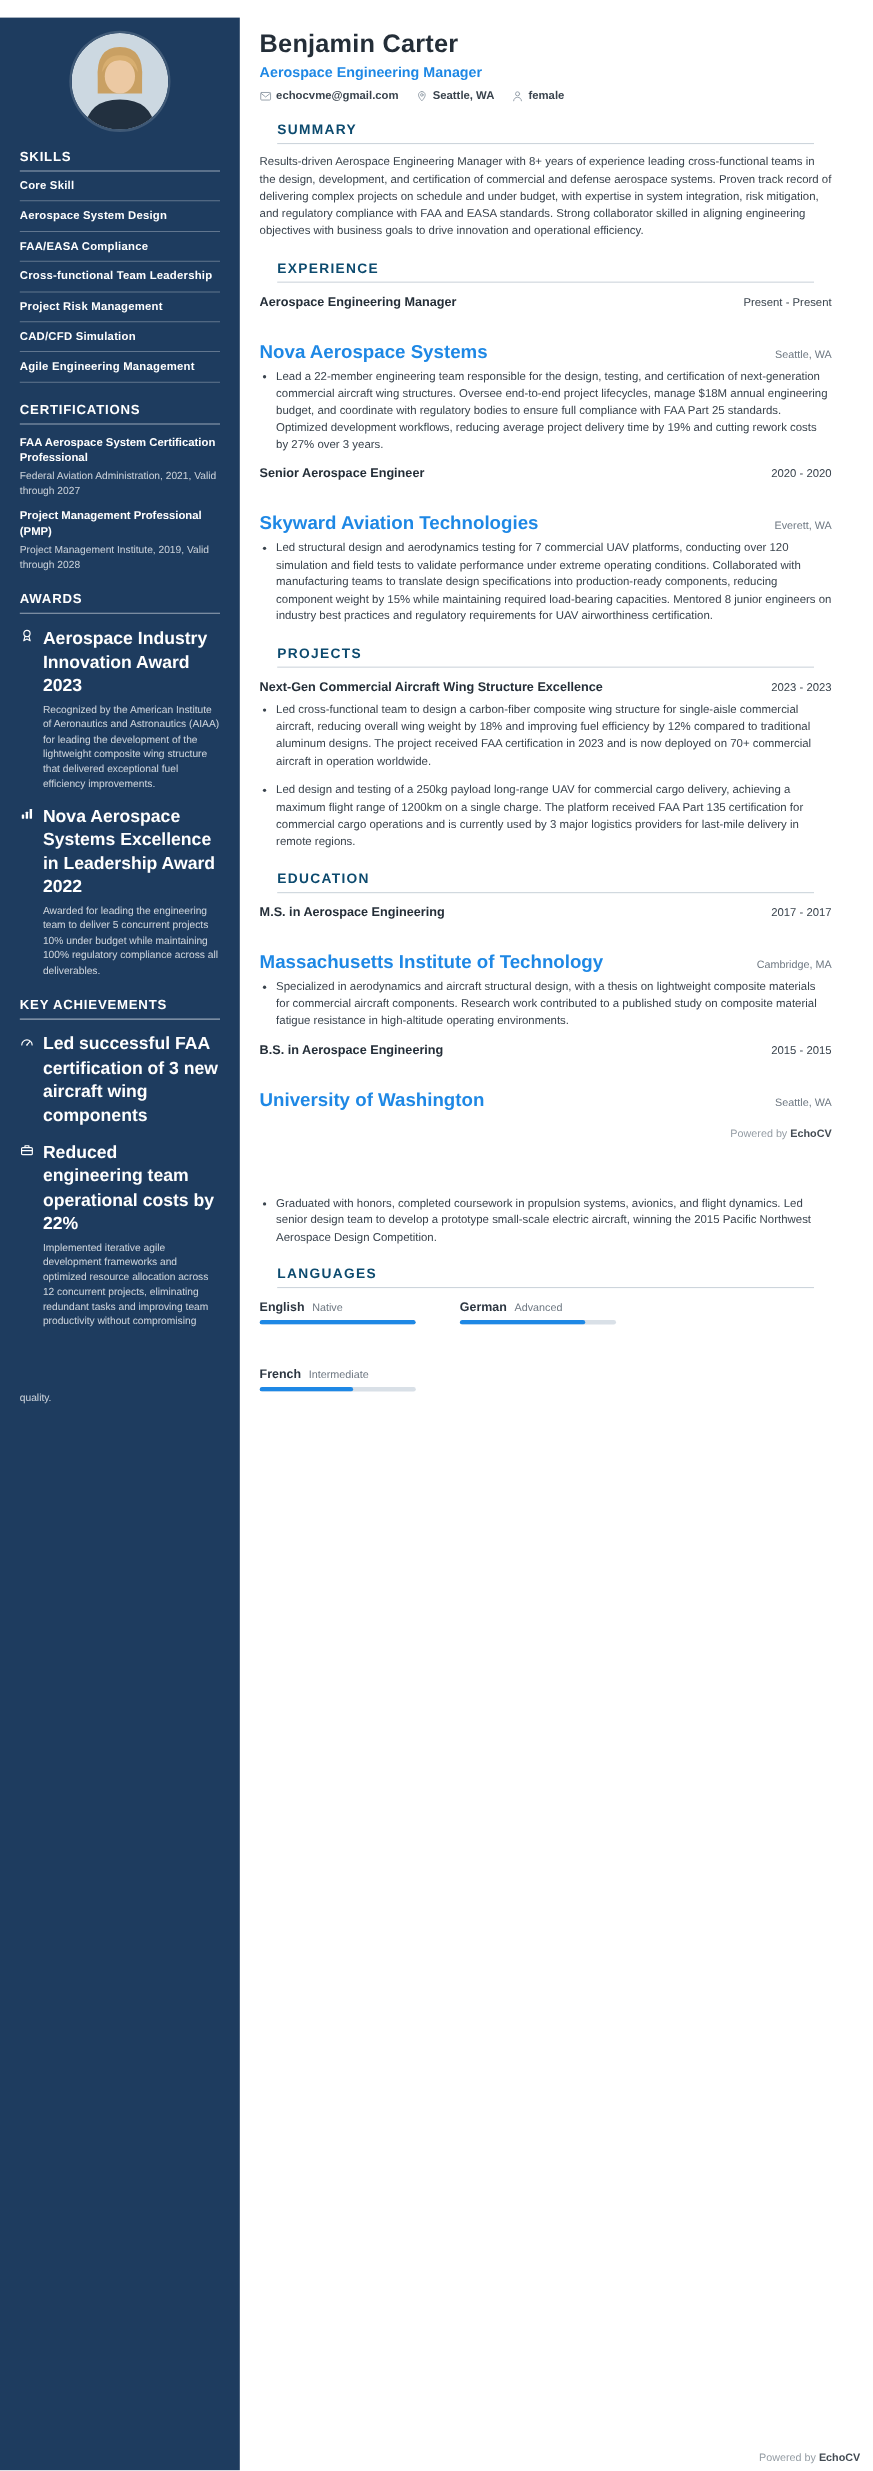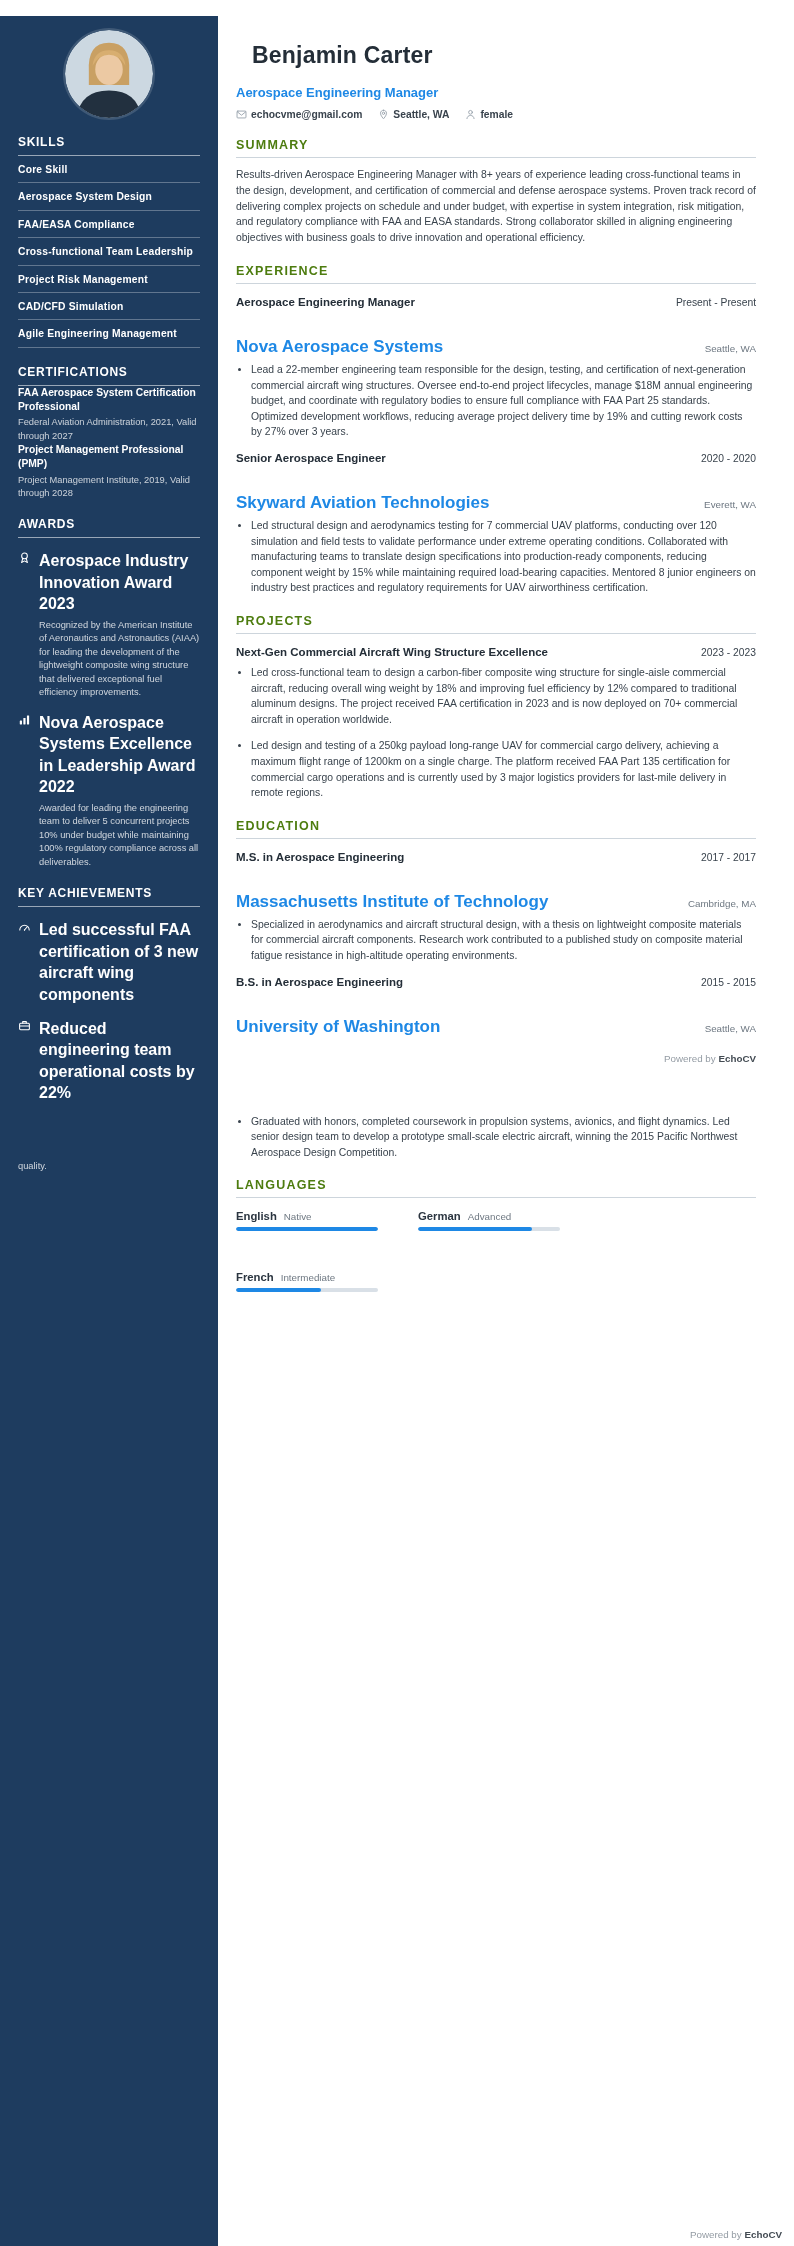--- a/index.html
+++ b/index.html
@@ -6,40 +6,40 @@
   body { font-family: "Liberation Sans", "DejaVu Sans", sans-serif; -webkit-font-smoothing: antialiased; }
   .page { position: relative; width: 794px; height: 2246px; margin: 0 auto; background: #ffffff; overflow: hidden; }
 
   
   .sidebar { position: absolute; left: 0; top: 16px; bottom: 0; width: 218px; background: #1e3c5f; color: #ffffff; padding: 12px 18px 20px; box-sizing: border-box; }
   .photo-wrap { width: 88px; height: 88px; border-radius: 50%; overflow: hidden; margin: 2px auto 0; box-shadow: 0 0 0 2px rgba(255,255,255,.15); }
   .photo-wrap svg { display: block; width: 100%; height: 100%; }
   .sb-section { margin-top: 17px; }
   .sb-title { margin: 0; font-size: 12px; font-weight: 700; letter-spacing: .7px; color: #ffffff; padding-bottom: 6px; border-bottom: 1px solid rgba(255,255,255,.55); }
   .skill { font-size: 10.3px; font-weight: 700; letter-spacing: .2px; line-height: 1.3; padding: 7px 0 6px; border-bottom: 1px solid rgba(255,255,255,.3); }
-  .cert { }
+  .cert { margin-top: 10px; }
   .cert-name { font-size: 10.3px; font-weight: 700; line-height: 1.35; }
   .cert-detail { margin-top: 3px; font-size: 9.3px; line-height: 1.42; color: rgba(255,255,255,.76); }
   .sb-card { display: flex; gap: 7px; margin-top: 12px; }
   .sb-ic { flex: none; width: 14px; color: #ffffff; padding-top: 1px; }
   .sb-ic svg { width: 13px; height: 13px; display: block; }
   .sb-card-title { font-size: 16px; font-weight: 700; line-height: 1.35; }
   .sb-card-desc { margin-top: 4px; font-size: 9.3px; line-height: 1.45; color: rgba(255,255,255,.78); }
   .sb-overflow { margin-top: 56px; font-size: 9.3px; line-height: 1.45; color: rgba(255,255,255,.78); }
 
   
   .main { margin-left: 218px; padding: 26px 38px 0 18px; color: #39434d; }
-  .name { margin: 16px; font-size: 23px; font-weight: 700; letter-spacing: .2px; color: #242e38; }
+  .name { margin: 0; font-size: 23px; font-weight: 700; letter-spacing: .2px; color: #242e38; }
   .headline { margin-top: 5px; font-size: 13px; font-weight: 700; color: #1e88e5; }
   .contact { display: flex; align-items: center; gap: 16px; margin-top: 9px; font-size: 10.3px; font-weight: 700; color: #39434d; }
   .contact-item { display: inline-flex; align-items: center; }
   .c-ic { display: inline-flex; color: #97a1ab; margin-right: 4px; }
   .c-ic svg { width: 11px; height: 11px; display: block; }
 
-  .m-section-h { margin: 18px 0 0; font-size: 12.5px; font-weight: 700; letter-spacing: 1.2px; color: #4d7c0f; padding-bottom: 5px; border-bottom: 1px solid #cdd5dc; }
+  .m-section-h { margin: 18px 16px 0; font-size: 12.5px; font-weight: 700; letter-spacing: 1.2px; color: #0c4a6e; padding-bottom: 5px; border-bottom: 1px solid #cdd5dc; }
   .summary-text { margin-top: 9px; font-size: 10.4px; line-height: 1.52; }
 
   .entry { margin-top: 11px; }
   .row1 { display: flex; justify-content: space-between; align-items: center; gap: 10px; }
   .role { font-size: 11.5px; font-weight: 700; color: #242e38; line-height: 1.3; }
   .proj-name { max-width: 420px; }
   .dates { font-size: 10.3px; color: #39434d; white-space: nowrap; }
   .row2 { display: flex; justify-content: space-between; align-items: baseline; margin-top: 3px; }
   .company { font-size: 17px; font-weight: 700; color: #1e88e5; text-decoration: none; margin-top: 24px; }
   .loc { font-size: 9.8px; color: #6e7882; white-space: nowrap; }
@@ -156,20 +156,21 @@
       <div class="sb-card">
         <span class="sb-ic">
           <svg viewBox="0 0 16 16" fill="none" stroke="currentColor" stroke-width="1.3" stroke-linecap="round" stroke-linejoin="round">
             <rect x="2" y="5.2" width="12" height="8" rx="1.2"></rect>
             <path d="M5.8 5V3.2h4.4V5"></path>
             <path d="M2 8.6h12"></path>
           </svg>
         </span>
         <div class="sb-card-body">
           <div class="sb-card-title">Reduced engineering team operational costs by 22%</div>
+          <div class="sb-card-desc">Implemented iterative agile development frameworks and optimized resource allocation across 12 concurrent projects, eliminating redundant tasks and improving team productivity without compromising</div>
         </div>
       </div>
     </section>
 
     <div class="sb-overflow">quality.</div>
   </aside>
 
   <main class="main">
 
     <h1 class="name">Benjamin Carter</h1>

